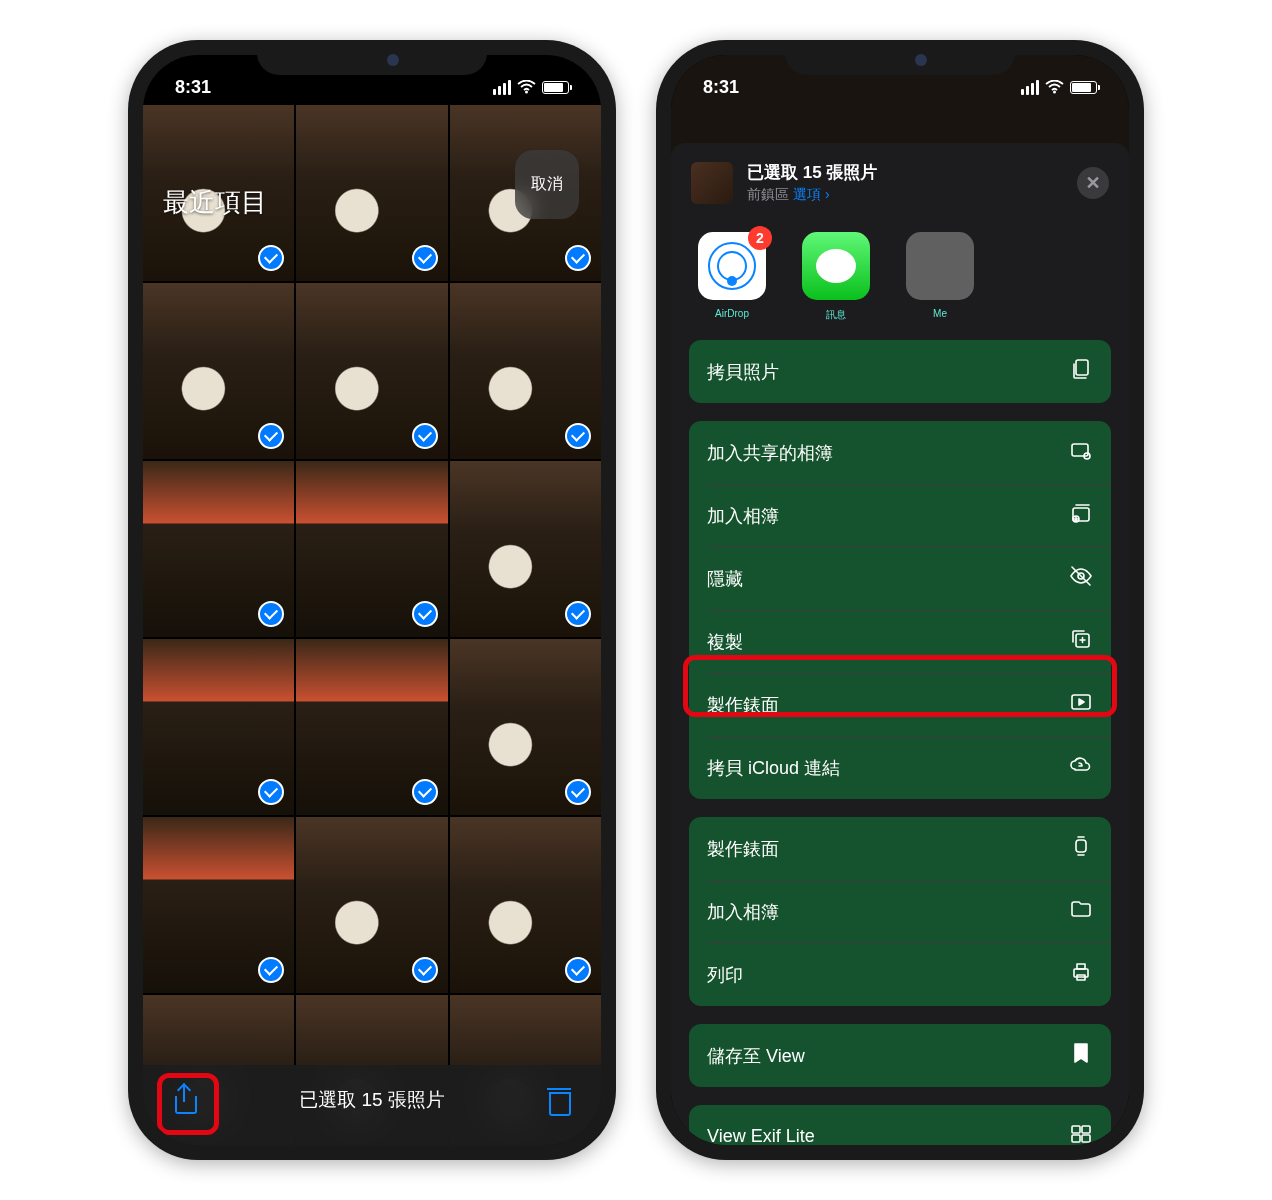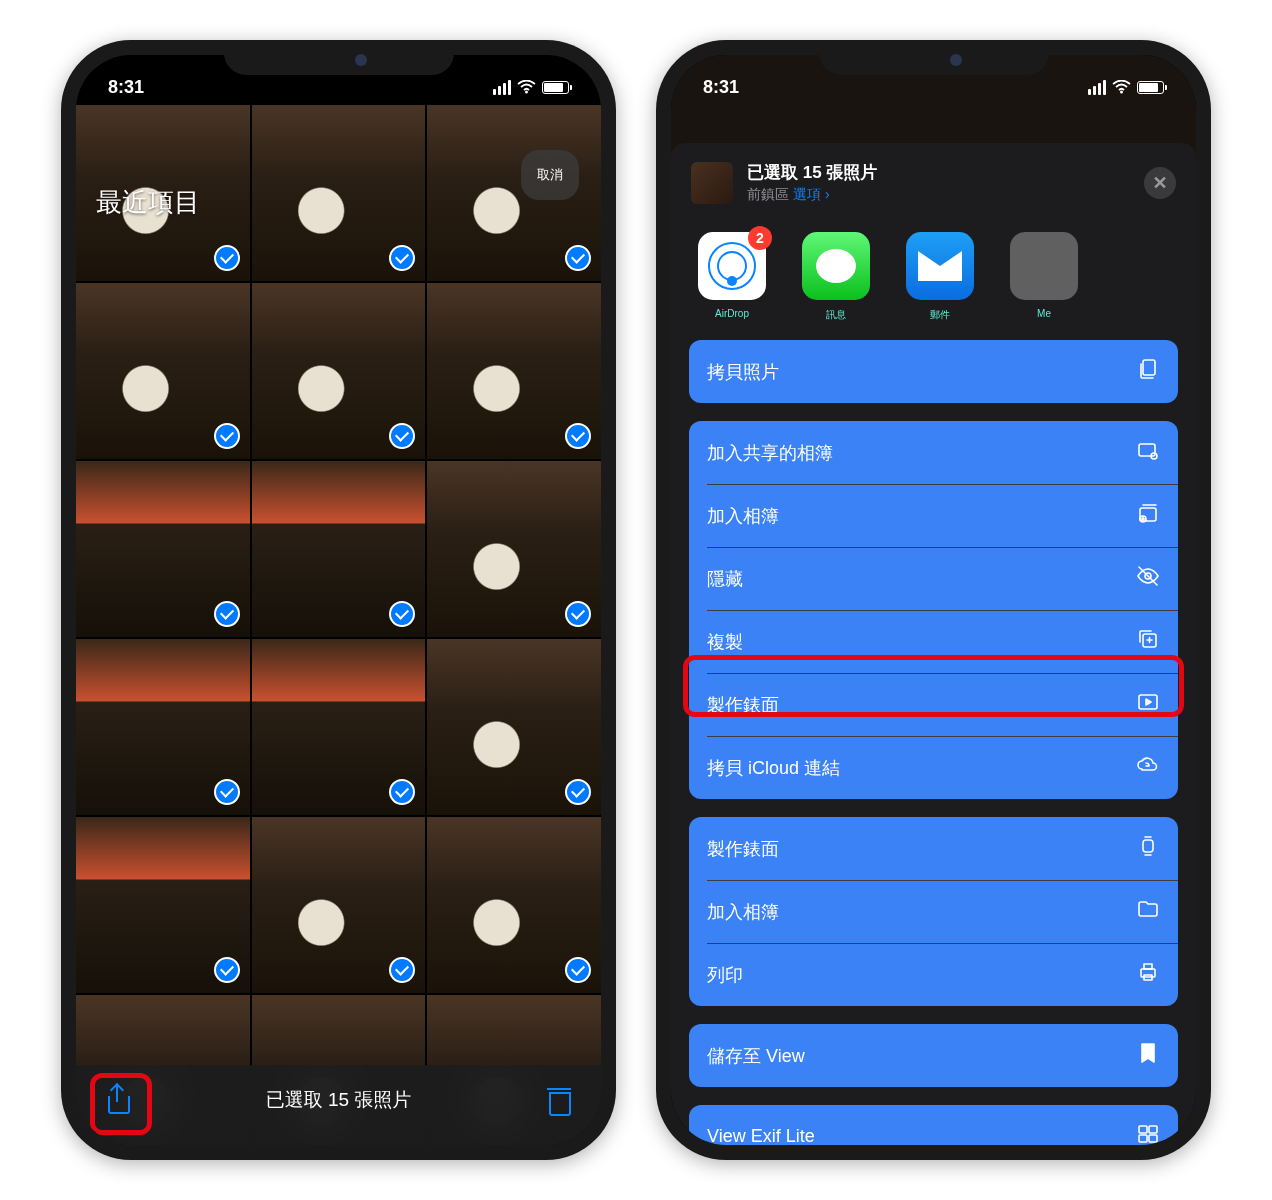--- a/index.html
+++ b/index.html
@@ -1,38 +1,38 @@
 <!DOCTYPE html>
 <html><head>
   <meta charset="utf-8">
   <style>
     *{margin:0;padding:0;box-sizing:border-box;-webkit-font-smoothing:antialiased}
     body{background:#fff;font-family:-apple-system,BlinkMacSystemFont,"Helvetica Neue",sans-serif;display:flex;gap:40px;padding:40px 30px;justify-content:center}
-    .phone{width:555px;height:1120px;background:#1a1a1a;border-radius:70px;padding:15px;box-shadow:0 4px 20px rgba(0,0,0,.3);position:relative}
+    .phone{width:488px;height:1120px;background:#1a1a1a;border-radius:70px;padding:15px;box-shadow:0 4px 20px rgba(0,0,0,.3);position:relative}
     .phone::before{content:"";position:absolute;top:0;left:50%;transform:translateX(-50%);width:230px;height:35px;background:#1a1a1a;border-radius:0 0 22px 22px;z-index:100}
     .notch-dot{position:absolute;top:14px;left:53%;width:12px;height:12px;background:#2a3550;border-radius:50%;z-index:101}
     .screen{width:100%;height:100%;background:#000;border-radius:55px;overflow:hidden;position:relative}
     .status{position:absolute;top:12px;left:0;right:0;height:40px;display:flex;justify-content:space-between;align-items:center;padding:0 32px;color:#fff;font-weight:600;font-size:18px;z-index:50}
     .stat-icons{display:flex;gap:6px;align-items:center}
     .signal{display:flex;gap:2px;align-items:flex-end}
     .bar{width:3px;background:#fff;border-radius:1px}
     .b1{height:6px}.b2{height:9px}.b3{height:12px}.b4{height:15px}
     .batt{width:27px;height:13px;border:1.5px solid #fff;border-radius:3px;position:relative}
     .batt::after{content:"";position:absolute;right:-4px;top:3px;width:2px;height:5px;background:#fff;border-radius:0 1px 1px 0}
     .batt::before{content:"";position:absolute;left:1px;top:1px;bottom:1px;width:75%;background:#fff;border-radius:1px}
 
     
     .grid-area{position:absolute;inset:0;display:grid;grid-template-columns:repeat(3,1fr);grid-auto-rows:176px;gap:2px;padding-top:50px}
     .thumb{background:linear-gradient(135deg,#3a2a1a,#1a1510);position:relative;overflow:hidden}
     .thumb::before{content:"";position:absolute;inset:0;background:radial-gradient(circle at 40% 60%,#e8e0d0 15%,transparent 16%),linear-gradient(180deg,#4a3525 0%,#2a1f15 40%,#1a1208 100%)}
     .thumb.alt::before{background:linear-gradient(180deg,#3a2818 0%,#c85030 35%,#2a1f15 36%,#151008 100%)}
     .check{position:absolute;bottom:10px;right:10px;width:26px;height:26px;background:#007aff;border:2px solid #fff;border-radius:50%;display:flex;align-items:center;justify-content:center;z-index:2}
     .check::after{content:"";width:10px;height:6px;border-left:2.5px solid #fff;border-bottom:2.5px solid #fff;transform:rotate(-45deg) translate(1px,-1px)}
     .album-title{position:absolute;top:130px;left:20px;color:#fff;font-size:26px;font-weight:400;z-index:10;text-shadow:0 1px 3px rgba(0,0,0,.6)}
-    .cancel-pill{position:absolute;top:95px;right:22px;background:rgba(60,60,60,.75);color:#fff;padding:16px 16px;border-radius:18px;font-size:13px;z-index:10;backdrop-filter:blur(10px)}
+    .cancel-pill{position:absolute;top:95px;right:22px;background:rgba(60,60,60,.75);color:#fff;padding:24px 16px;border-radius:18px;font-size:16px;z-index:10;backdrop-filter:blur(10px)}
     .toolbar{position:absolute;bottom:0;left:0;right:0;height:80px;background:rgba(28,28,30,.95);display:flex;align-items:center;justify-content:space-between;padding:0 28px 10px;backdrop-filter:blur(20px)}
     .tb-text{color:#fff;font-size:19px;font-weight:500}
     .share-ic,.trash-ic{width:28px;height:28px;position:relative}
     .share-ic::before{content:"";position:absolute;bottom:0;left:4px;width:18px;height:16px;border:2px solid #0a84ff;border-top:none;border-radius:0 0 3px 3px}
     .share-ic::after{content:"";position:absolute;top:0;left:12px;width:2px;height:16px;background:#0a84ff}
     .share-arrow{position:absolute;top:-1px;left:8px;width:10px;height:10px;border-top:2px solid #0a84ff;border-left:2px solid #0a84ff;transform:rotate(45deg)}
     .trash-ic::before{content:"";position:absolute;top:6px;left:4px;width:18px;height:20px;border:2px solid #0a84ff;border-radius:0 0 3px 3px}
     .trash-ic::after{content:"";position:absolute;top:2px;left:2px;width:24px;height:2px;background:#0a84ff}
     .red-box{position:absolute;border:5px solid #e30613;border-radius:12px;z-index:60}
     .rb-share{bottom:10px;left:14px;width:62px;height:62px}
@@ -57,21 +57,21 @@
     .ad-dot{position:absolute;bottom:14px;width:10px;height:10px;background:#0a84ff;border-radius:50%}
     .badge{position:absolute;top:-6px;right:-6px;background:#ff3b30;color:#fff;width:24px;height:24px;border-radius:50%;display:flex;align-items:center;justify-content:center;font-size:14px;font-weight:600}
     .msgs{background:linear-gradient(180deg,#5ff777,#0ac01c)}
     .msgs::after{content:"";width:40px;height:34px;background:#fff;border-radius:50%;position:relative}
     .mail{background:linear-gradient(180deg,#1d9ff5,#0a6de0)}
     .mail::after{content:"";width:44px;height:30px;background:#fff;clip-path:polygon(0 0,100% 0,100% 100%,0 100%,0 0,50% 50%,100% 0)}
     .fb{background:#1877f2}
     .fb::after{content:"f";color:#fff;font-size:50px;font-weight:900;font-family:Arial}
     .more{background:#fff;opacity:.3}
     .list{padding:0 18px}
-    .group{background:#3b82f6;border-radius:12px;margin-bottom:18px;overflow:hidden}
+    .group{background:#14532d;border-radius:12px;margin-bottom:18px;overflow:hidden}
     .row{display:flex;align-items:center;justify-content:space-between;padding:17px 18px;color:#fff;font-size:18px;position:relative}
     .row+.row::before{content:"";position:absolute;top:0;left:18px;right:0;height:.5px;background:#3d3d40}
     .rb-hide{top:512px;left:12px;right:12px;height:62px}
     .ic svg{width:24px;height:24px;stroke:#fff;stroke-width:1.6;fill:none;stroke-linecap:round;stroke-linejoin:round}
     .chev{font-size:14px;color:#0a84ff;margin-left:4px}
   </style>
 </head>
 <body>
 
 <div class="phone">
@@ -199,24 +199,20 @@
               <div class="ad-dot"></div>
               <div class="badge">2</div>
             </div>
           <span class="app-lbl">AirDrop</span>
         </div>
         <div class="app">
           <div class="app-ic msgs"></div>
           <span class="app-lbl">訊息</span>
         </div>
         <div class="app">
-          <div class="app-ic mail"></div>
-          <span class="app-lbl">郵件</span>
-        </div>
-        <div class="app">
           <div class="app-ic more"></div>
           <span class="app-lbl">Me</span>
         </div>
       </div>
 
       <div class="list">
         <div class="group">
           <div class="row">
               <span>拷貝照片</span>
               <span class="ic"><svg viewBox="0 0 24 24">

